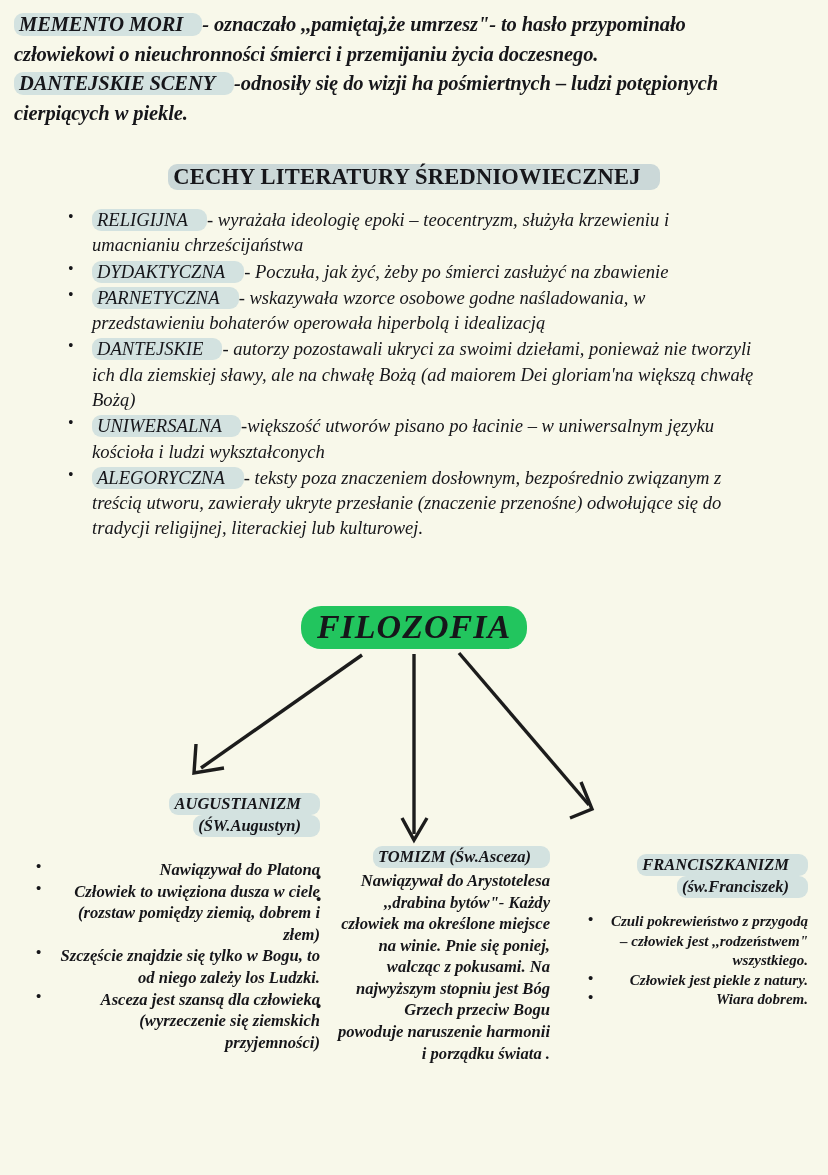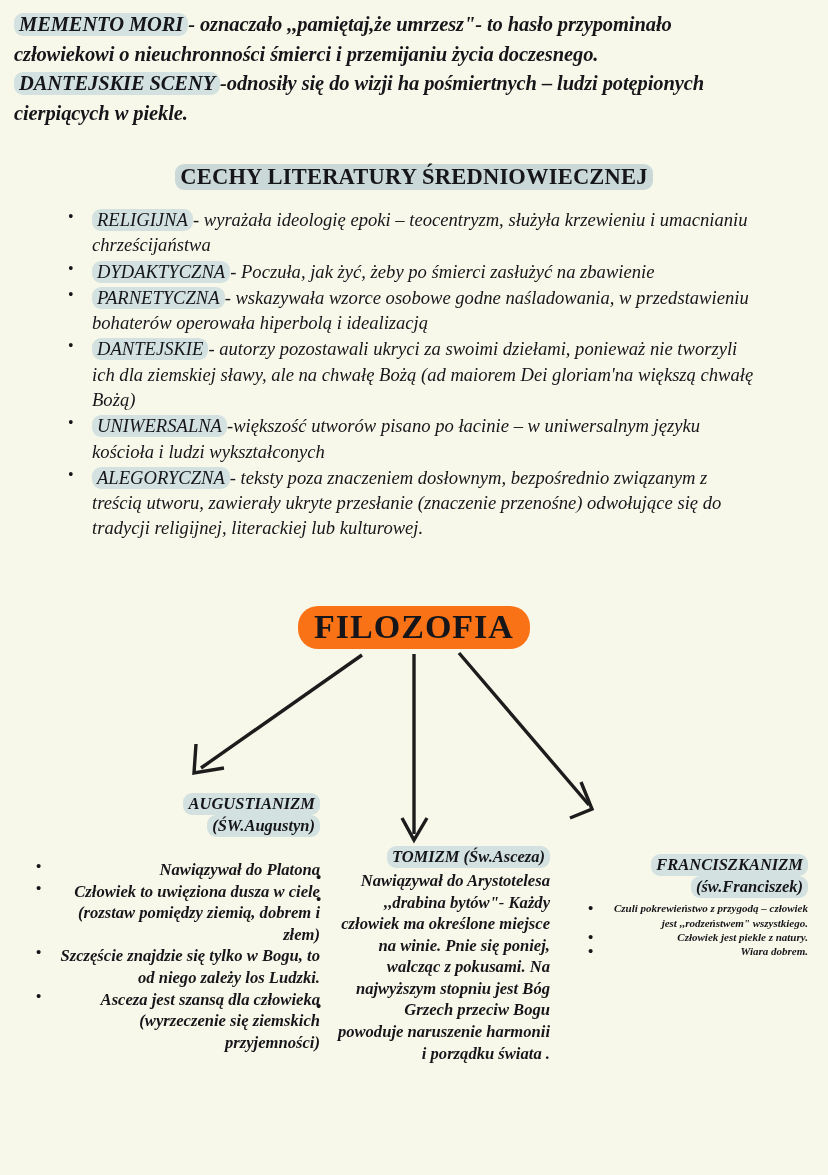--- a/index.html
+++ b/index.html
@@ -19,21 +19,21 @@
   .page {
     position: relative;
     width: 828px;
     height: 1175px;
   }
 
   
   .hl {
     background: #d3e2e0;
     border-radius: 9px;
-    padding: 0 5px 1px 5px;
+    padding: 0 19px 1px 5px;
     box-decoration-break: clone;
     -webkit-box-decoration-break: clone;
   }
   .hl-grey { background: #cbd8d8; }
 
   
   .intro {
     position: absolute;
     left: 14px;
     top: 10px;
@@ -91,23 +91,24 @@
   
   .filozofia {
     position: absolute;
     left: 0;
     top: 608px;
     width: 828px;
     text-align: center;
   }
   .filozofia .label {
     font-size: 34px;
+    font-style: italic;
     font-weight: bold;
     letter-spacing: 1px;
-    background: #f97316;
+    background: #22c55e;
     border-radius: 20px;
     padding: 2px 16px 4px 16px;
   }
 
   
   .arrows {
     position: absolute;
     left: 0;
     top: 0;
     width: 828px;
@@ -167,23 +168,23 @@
     font-size: 16.6px;
     line-height: 1.3;
   }
 
   #col-franciszkanizm {
     left: 558px;
     top: 854px;
     width: 250px;
   }
   #col-franciszkanizm .body {
-    margin-top: 3px;
+    margin-top: 14px;
     margin-left: 24px;
-    font-size: 11px;
+    font-size: 15px;
     line-height: 1.3;
   }
 </style>
 </head>
 <body>
 
 <div class="page">
 
   <div class="intro">
     <p><span class="hl">MEMENTO MORI</span><span>- oznaczało ,,pamiętaj,że umrzesz"- to hasło przypominało człowiekowi o nieuchronności śmierci i przemijaniu życia doczesnego.</span></p>

